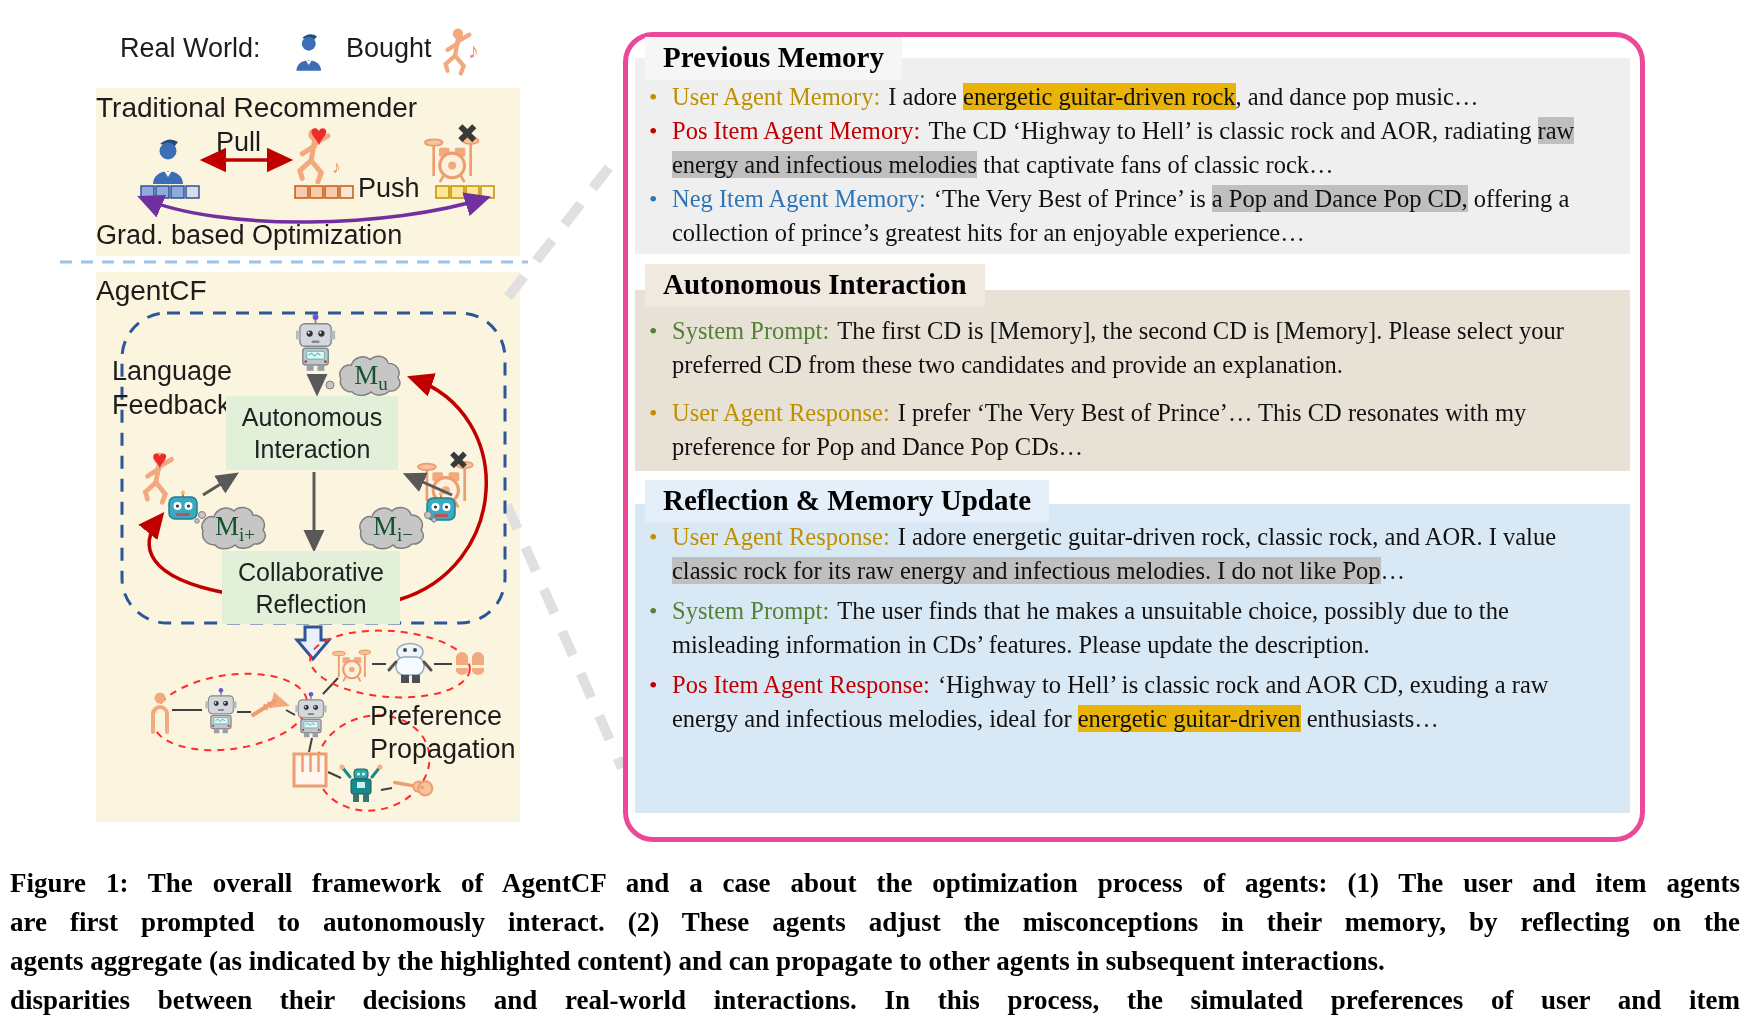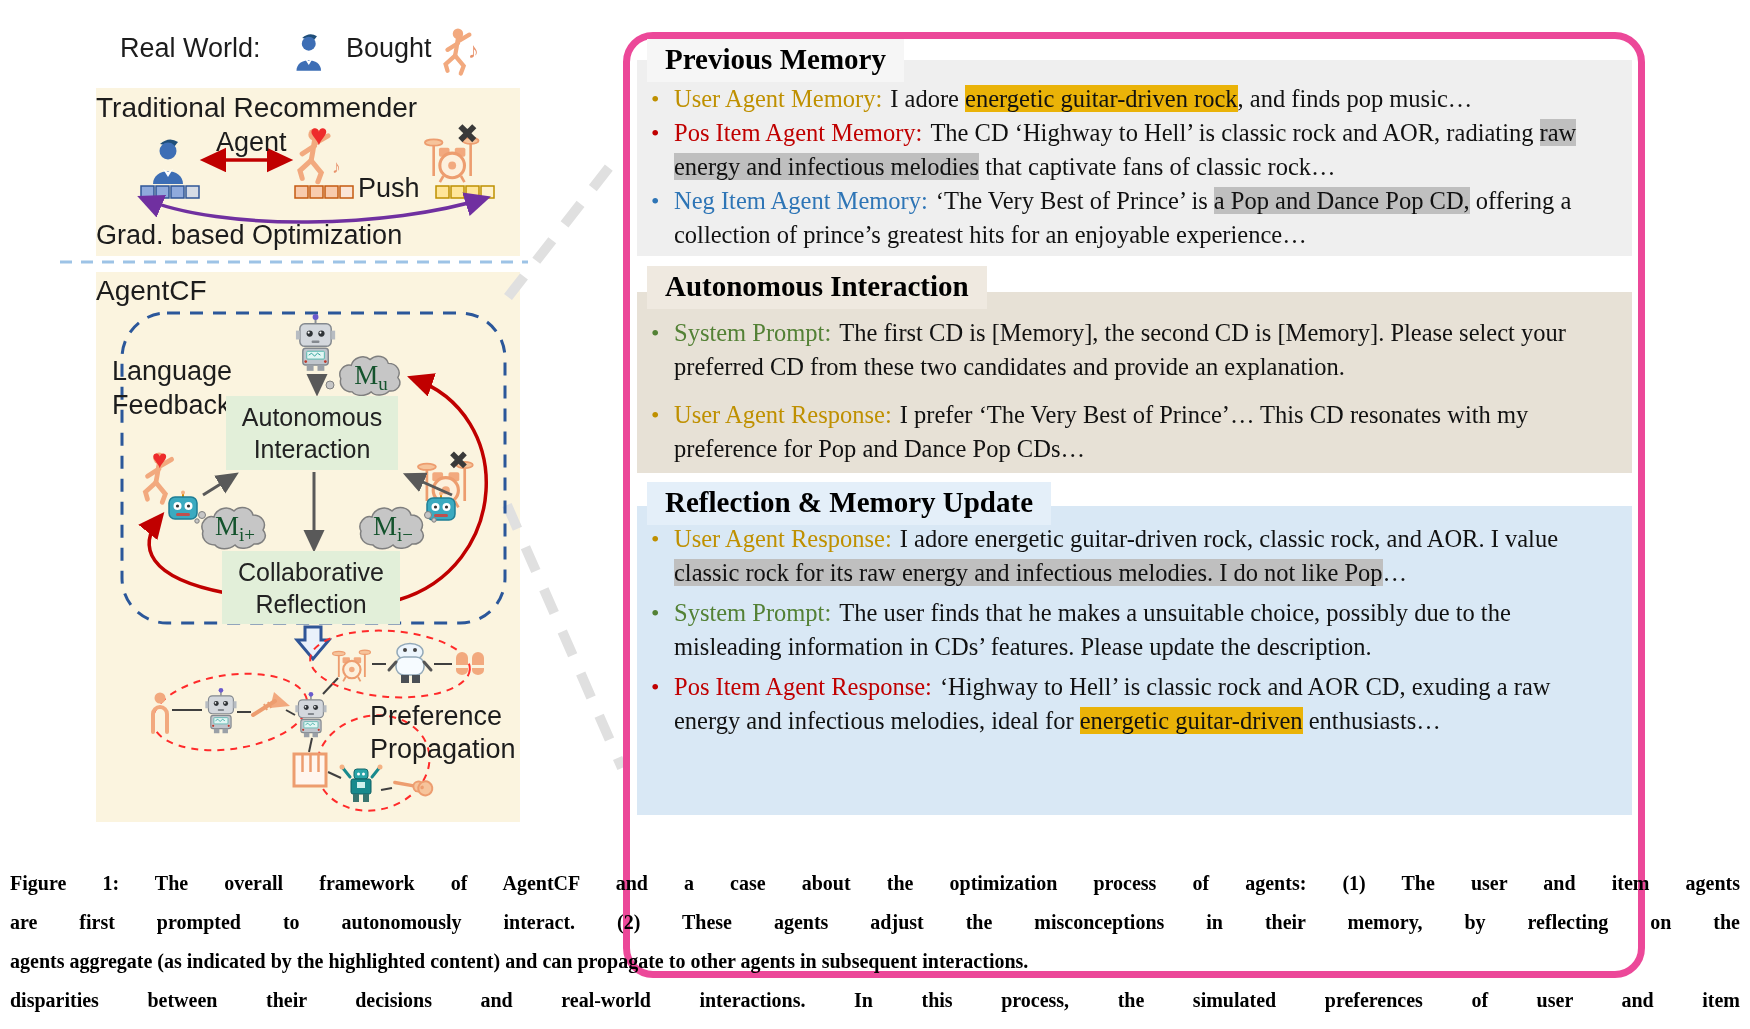--- a/index.html
+++ b/index.html
@@ -10,22 +10,22 @@
   .ltext{position:absolute;font-size:27px;line-height:32px;color:#1c1c1c;}
   .center{text-align:left;}
   .gbox{position:absolute;background:#E2EFD9;display:flex;align-items:center;justify-content:center;
         text-align:center;font-size:25px;line-height:32px;color:#222;}
   .mlabel{position:absolute;font-family:"Liberation Serif",serif;font-size:27px;
           text-align:center;color:#14532d;}
   .mlabel sub{font-size:19px;}
   .glyph{position:absolute;line-height:1;}
   .art{position:absolute;left:0;top:0;}
   
-  .panel{position:absolute;left:623px;top:32px;width:1022px;height:946px;background:#fff;
-         border:7px solid #ec4899;border-radius:30px;box-sizing:border-box;
+  .panel{position:absolute;left:623px;top:32px;width:1022px;height:810px;background:#fff;
+         border:5px solid #ec4899;border-radius:30px;box-sizing:border-box;
          font-family:"Liberation Serif",serif;}
   .sec{position:absolute;left:7px;width:995px;box-sizing:border-box;}
   .sec1{top:21px;height:196px;background:#EFEFEF;padding:22px 12px 0 10px;}
   .sec2{top:253px;height:181px;background:#E7E1D6;padding:24px 12px 0 10px;}
   .sec3{top:467px;height:309px;background:#D9E8F5;padding:16px 12px 0 10px;}
   .chip{position:absolute;left:17px;padding:4px 18px 6px 18px;font-weight:bold;font-size:29px;
         color:#000;white-space:nowrap;z-index:3;}
   .chip1{top:0px;background:#F6F6F6;}
   .chip2{top:227px;background:#EFE9E0;}
   .chip3{top:443px;background:#E4EFF9;}
@@ -35,21 +35,21 @@
   .sec2 .items li{margin-bottom:14px;}
   .sec3 .items li{margin-bottom:6px;}
   li.b-gold::before{color:#BF9000;} li.b-red::before{color:#C00000;}
   li.b-blue::before{color:#2E75B6;} li.b-green::before{color:#538135;}
   .lbl{margin-right:8px;}
   .c-gold{color:#BF9000;} .c-red{color:#C00000;} .c-blue{color:#2E75B6;} .c-green{color:#538135;}
   .hl-y{background:#eab308;} .hl-g{background:#BFBFBF;}
   
   .caption{position:absolute;left:0;top:864px;width:1750px;box-sizing:border-box;padding:0 10px;
            font-family:"Liberation Serif",serif;font-weight:bold;color:#000;}
-  .cap-line{font-size:20px;line-height:39px;}
+  .cap-line{font-size:27px;line-height:39px;}
   .cap-just{text-align:justify;text-align-last:justify;}
 </style>
 </head>
 <body>
 
 <div class="stage">
 
   <div class="cream" style="left:96px;top:88px;width:424px;height:168px"></div>
   <div class="cream" style="left:96px;top:272px;width:424px;height:550px"></div>
 
@@ -320,21 +320,21 @@
       <path d="M12,22 q4,-2 8,0" stroke="#6b4a00" stroke-width="1.8" fill="none" stroke-linecap="round"></path>
       <circle cx="10" cy="28" r="5" fill="#F5B93F" stroke="#E3A400"></circle>
     </g>
   </svg>
 
   <div class="ltext" style="left:120px;top:32px">Real World:</div>
   <div class="ltext" style="left:346px;top:32px">Bought</div>
   <span class="glyph" style="left:468px;top:40px;font-size:22px;color:#E8926B">♪</span>
 
   <div class="ltext center" style="left:96px;top:92px;width:424px;font-size:28px">Traditional Recommender</div>
-  <div class="ltext" style="left:216px;top:126px">Agent</div>
+  <div class="ltext" style="left:216px;top:126px">Pull</div>
   <div class="ltext" style="left:358px;top:172px">Push</div>
   <div class="ltext center" style="left:96px;top:219px;width:424px">Grad. based Optimization</div>
   <span class="glyph" style="left:310px;top:120px;font-size:30px;color:#EE2B2B">♥</span>
   <span class="glyph" style="left:332px;top:158px;font-size:18px;color:#E8926B">♪</span>
   <span class="glyph" style="left:456px;top:121px;font-size:27px;color:#3A3A3A">✖</span>
 
   <div class="ltext center" style="left:96px;top:275px;width:424px;font-size:28px">AgentCF</div>
   <div class="ltext" style="left:112px;top:354px;width:130px;line-height:34px">Language Feedback</div>
   <div class="gbox" style="left:226px;top:396px;width:172px;height:74px">
     <span>Autonomous Interaction</span>
@@ -352,21 +352,21 @@
     <span>M</span><sub>i−</sub>
   </div>
   <span class="glyph" style="left:152px;top:446px;font-size:26px;color:#EE2B2B">♥</span>
   <span class="glyph" style="left:448px;top:448px;font-size:25px;color:#3A3A3A">✖</span>
   <div class="ltext center" style="left:370px;top:700px;width:160px;line-height:33px">Preference Propagation</div>
 
   <div class="panel">
     <div class="chip chip1">Previous Memory</div>
     <div class="sec sec1">
       <ul class="items">
-        <li class="b-gold"><span class="lbl c-gold">User Agent Memory:</span><span>I adore </span><span class="hl-y">energetic guitar-driven rock</span><span>, and finds pop music…</span></li>
+        <li class="b-gold"><span class="lbl c-gold">User Agent Memory:</span><span>I adore </span><span class="hl-y">energetic guitar-driven rock</span><span>, and dance pop music…</span></li>
         <li class="b-red"><span class="lbl c-red">Pos Item Agent Memory:</span><span>The CD ‘Highway to Hell’ is classic rock and AOR, radiating </span><span class="hl-g">raw energy and infectious melodies</span><span> that captivate fans of classic rock…</span></li>
         <li class="b-blue"><span class="lbl c-blue">Neg Item Agent Memory:</span><span>‘The Very Best of Prince’ is </span><span class="hl-g">a Pop and Dance Pop CD,</span><span> offering a collection of prince’s greatest hits for an enjoyable experience…</span></li>
       </ul>
     </div>
 
     <div class="chip chip2">Autonomous Interaction</div>
     <div class="sec sec2">
       <ul class="items">
         <li class="b-green"><span class="lbl c-green">System Prompt:</span><span>The first CD is [Memory], the second CD is [Memory]. Please select your preferred CD from these two candidates and provide an explanation.</span></li>
         <li class="b-gold"><span class="lbl c-gold">User Agent Response:</span><span>I prefer ‘The Very Best of Prince’… This CD resonates with my preference for Pop and Dance Pop CDs…</span></li>

